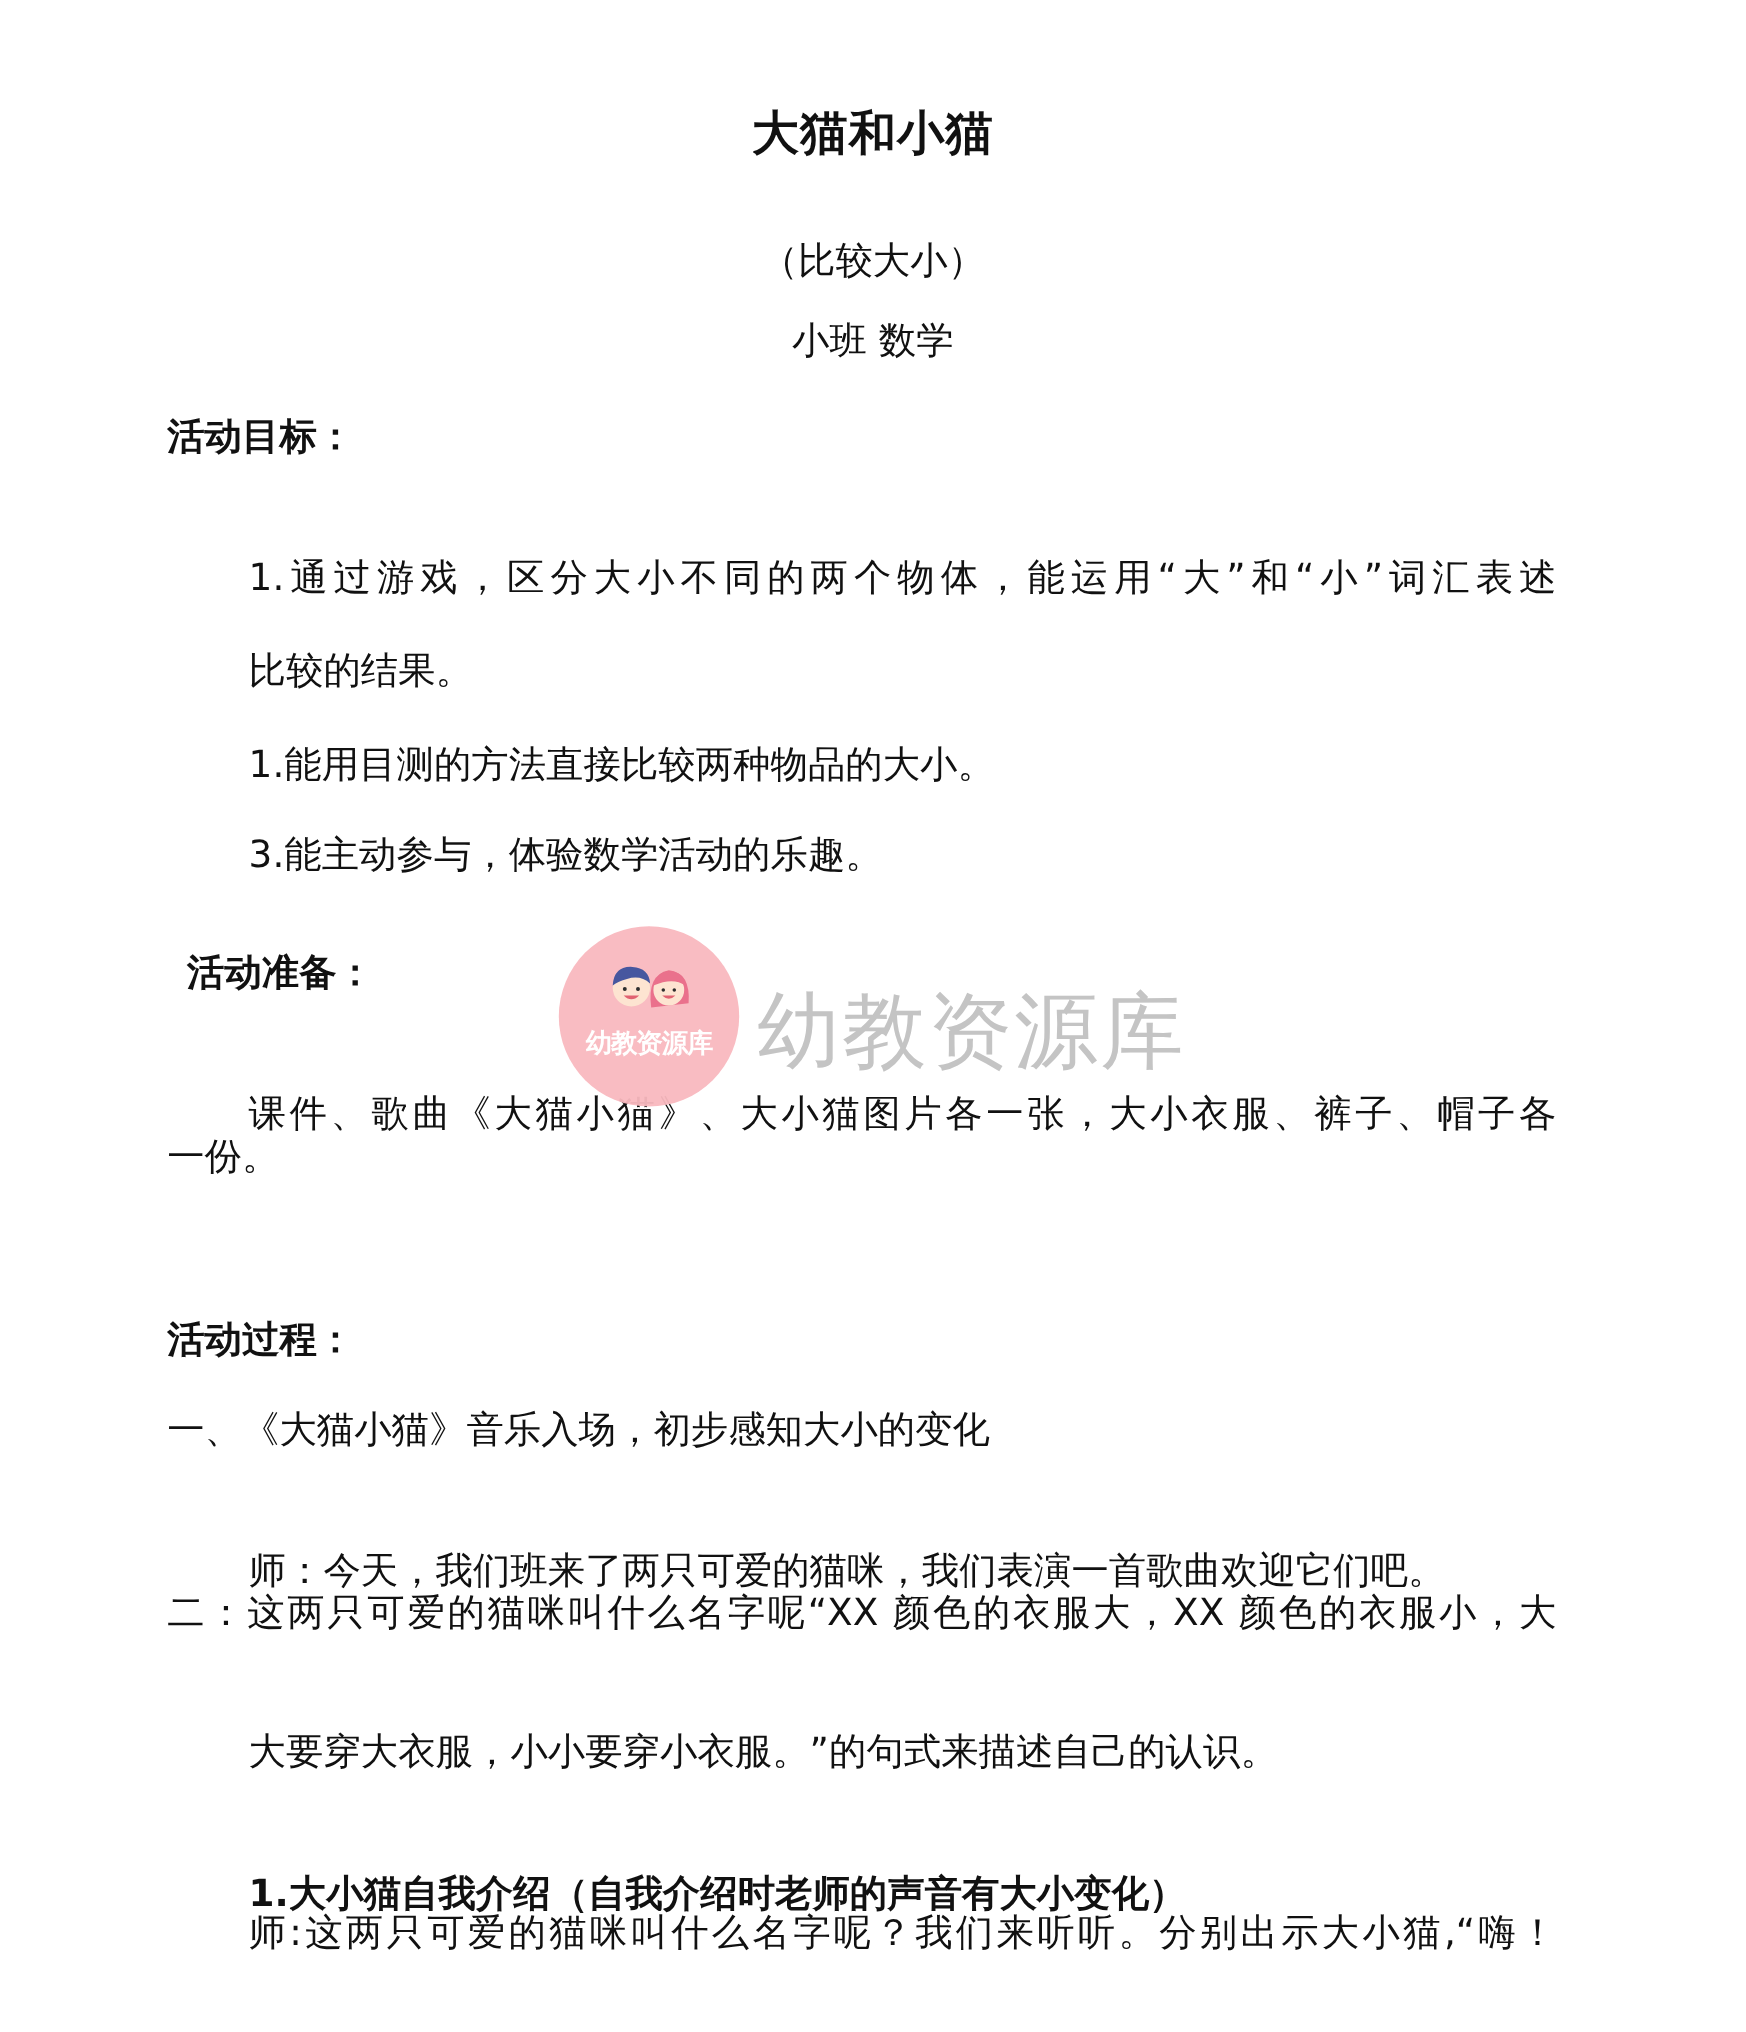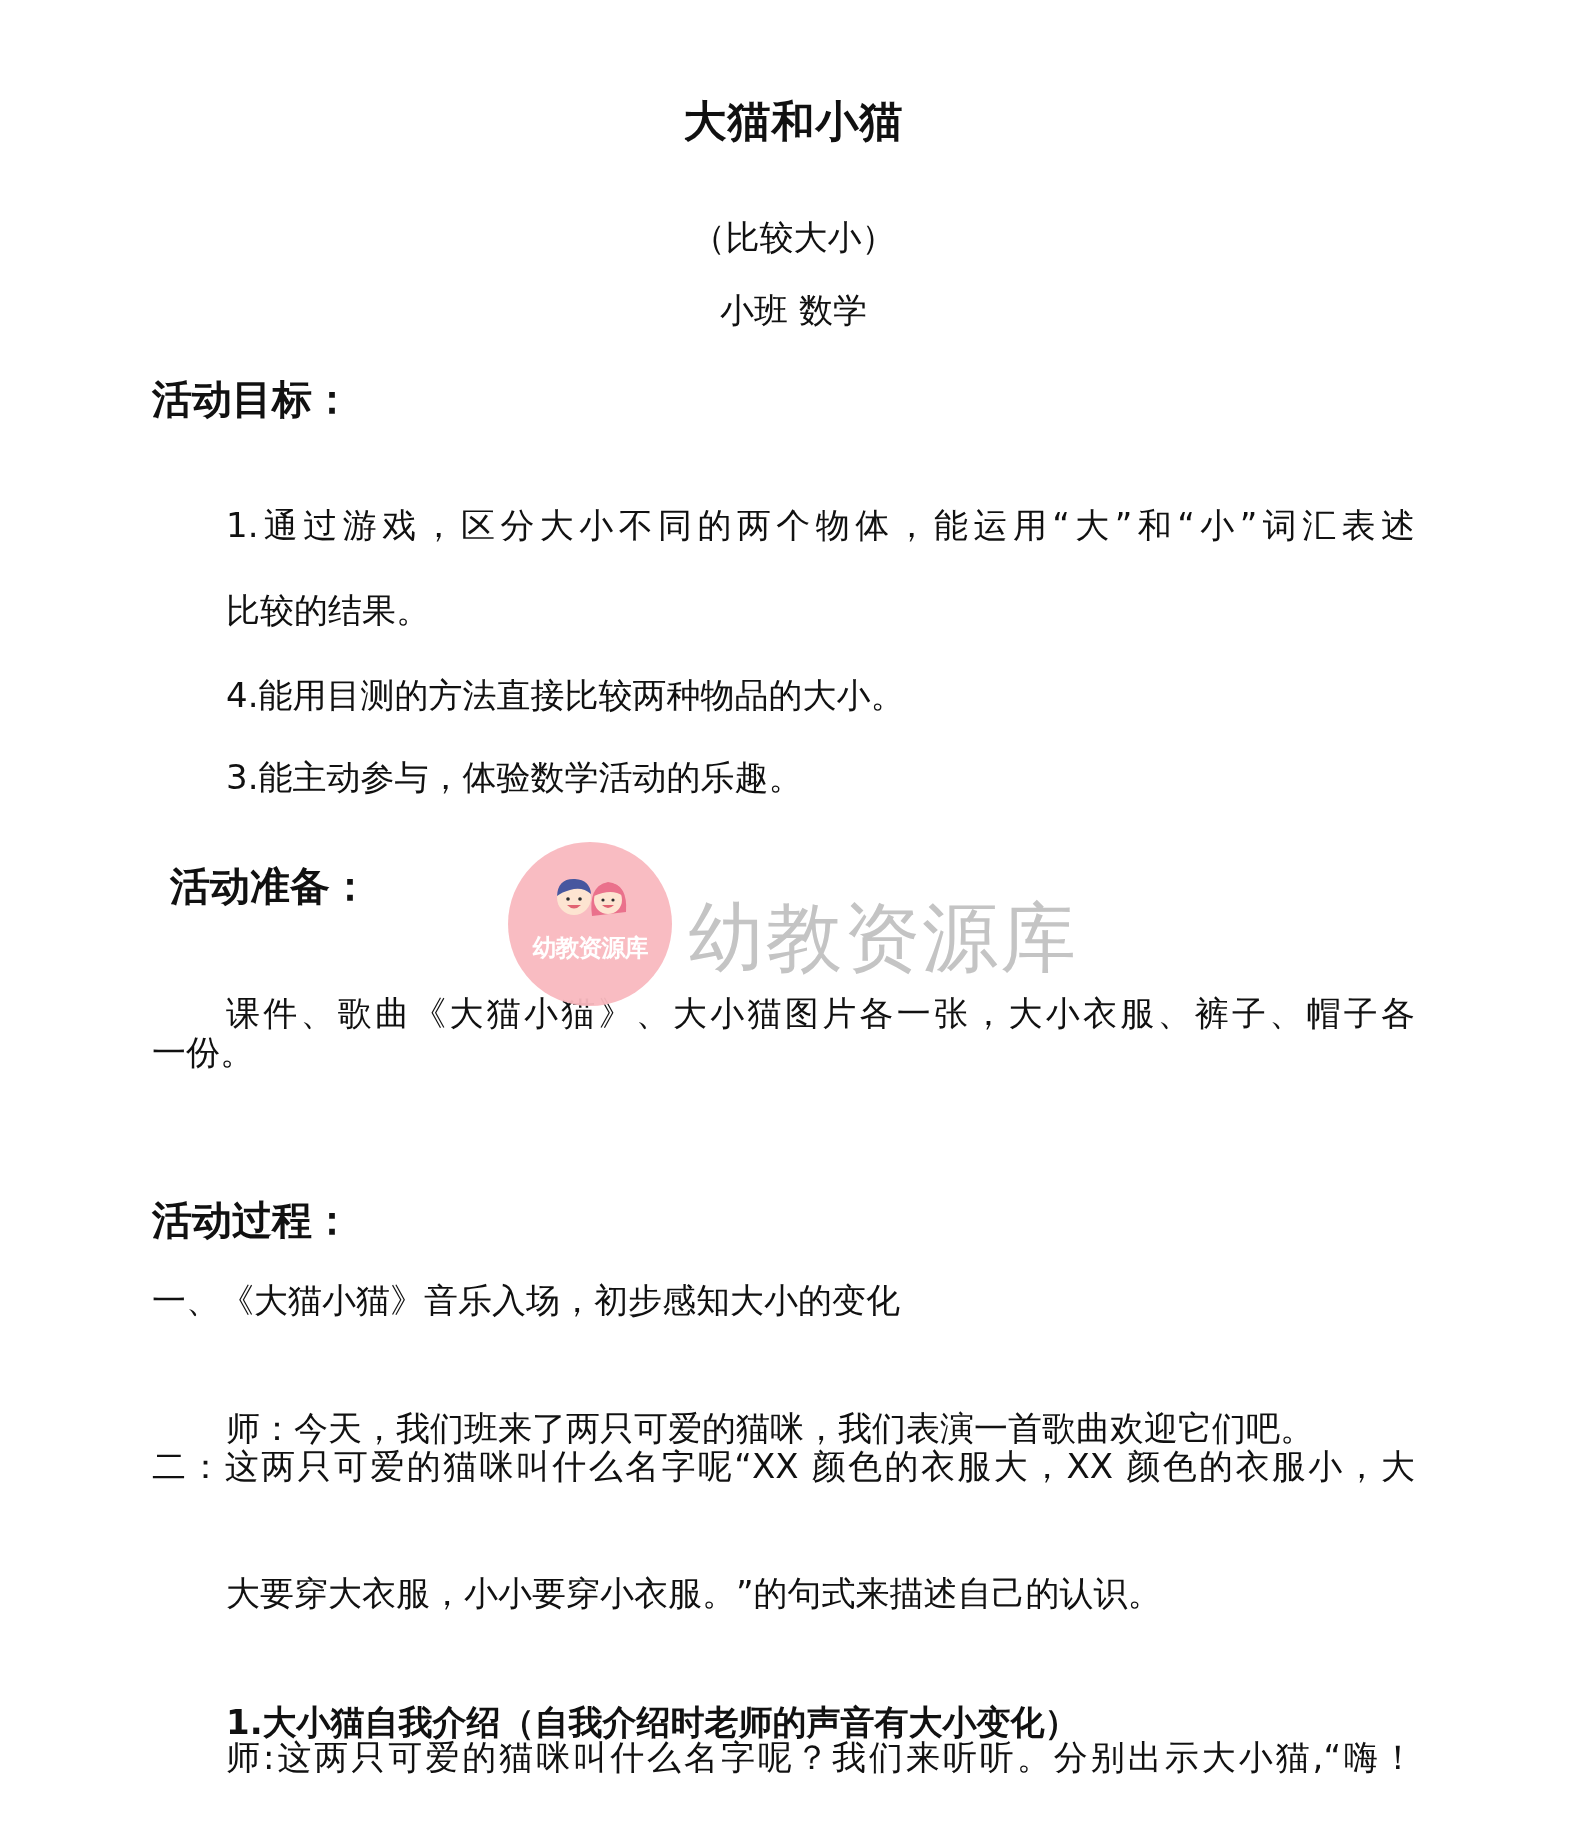--- a/index.html
+++ b/index.html
@@ -2,21 +2,21 @@
 <html><head>
 <meta charset="utf-8">
 <style>
   html, body { margin: 0; padding: 0; background: #ffffff; }
   body { width: 1587px; height: 1847px; position: relative; overflow: hidden;
          font-family: "DejaVu Sans", "Liberation Sans", sans-serif; color: #111111; }
   .line { position: absolute; white-space: nowrap; line-height: 1; font-size: 34px; }
   .center { left: 0; width: 1587px; text-align: center; }
   .title { font-size: 43px; font-weight: bold; letter-spacing: 1px; }
   .sub { font-size: 34px; }
-  .heading { font-weight: bold; font-size: 40px; left: 152px; font-family: Liberation Serif, serif; }
+  .heading { font-weight: bold; font-size: 34px; left: 152px; }
   .flush { left: 152px; }
   .indent { left: 226px; margin-top: 45px; }
   .justify { width: 1189px; text-align: justify; text-align-last: justify; }
   .justify-full { left: 152px; width: 1263px; text-align: justify; text-align-last: justify; }
   .wm-circle { position: absolute; left: 508px; top: 842px; width: 164px; height: 164px;
                border-radius: 50%; background: #f9b9bf; opacity: 0.95; }
   .wm-faces { position: absolute; left: 42px; top: 30px; width: 82px; height: 50px; }
   .wm-circle-text { position: absolute; left: 0; width: 164px; top: 90px; text-align: center;
                     color: #ffffff; font-weight: bold; font-size: 24px; letter-spacing: -1px;
                     font-family: "DejaVu Sans", sans-serif; }
@@ -26,21 +26,21 @@
 </head>
 <body>
 
 <div class="line center title" style="top:100px;">大猫和小猫</div>
 <div class="line center sub" style="top:220px;">（比较大小）</div>
 <div class="line center sub" style="top:293px;">小班  数学</div>
 
 <div class="line heading" style="top:380px;">活动目标：</div>
 <div class="line indent justify" style="top:463px;">1.通过游戏，区分大小不同的两个物体，能运用“大”和“小”词汇表述</div>
 <div class="line indent" style="top:548px;">比较的结果。</div>
-<div class="line indent" style="top:633px;">4.能用目测的方法直接比较两种物品的大小。</div>
+<div class="line indent" style="top:633px;">1.能用目测的方法直接比较两种物品的大小。</div>
 <div class="line indent" style="top:715px;">3.能主动参与，体验数学活动的乐趣。</div>
 
 <div class="line heading" style="top:867px;margin-left:18px;">活动准备：</div>
 <div class="line indent justify" style="top:951px;">课件、歌曲《大猫小猫》、大小猫图片各一张，大小衣服、裤子、帽子各</div>
 <div class="line flush" style="top:1035px;">一份。</div>
 
 <div class="line heading" style="top:1201px;">活动过程：</div>
 <div class="line flush" style="top:1283px;">一、《大猫小猫》音乐入场，初步感知大小的变化</div>
 <div class="line indent" style="top:1366px;">师：今天，我们班来了两只可爱的猫咪，我们表演一首歌曲欢迎它们吧。</div>
 <div class="line justify-full" style="top:1449px;">二：这两只可爱的猫咪叫什么名字呢“XX 颜色的衣服大，XX 颜色的衣服小，大</div>

